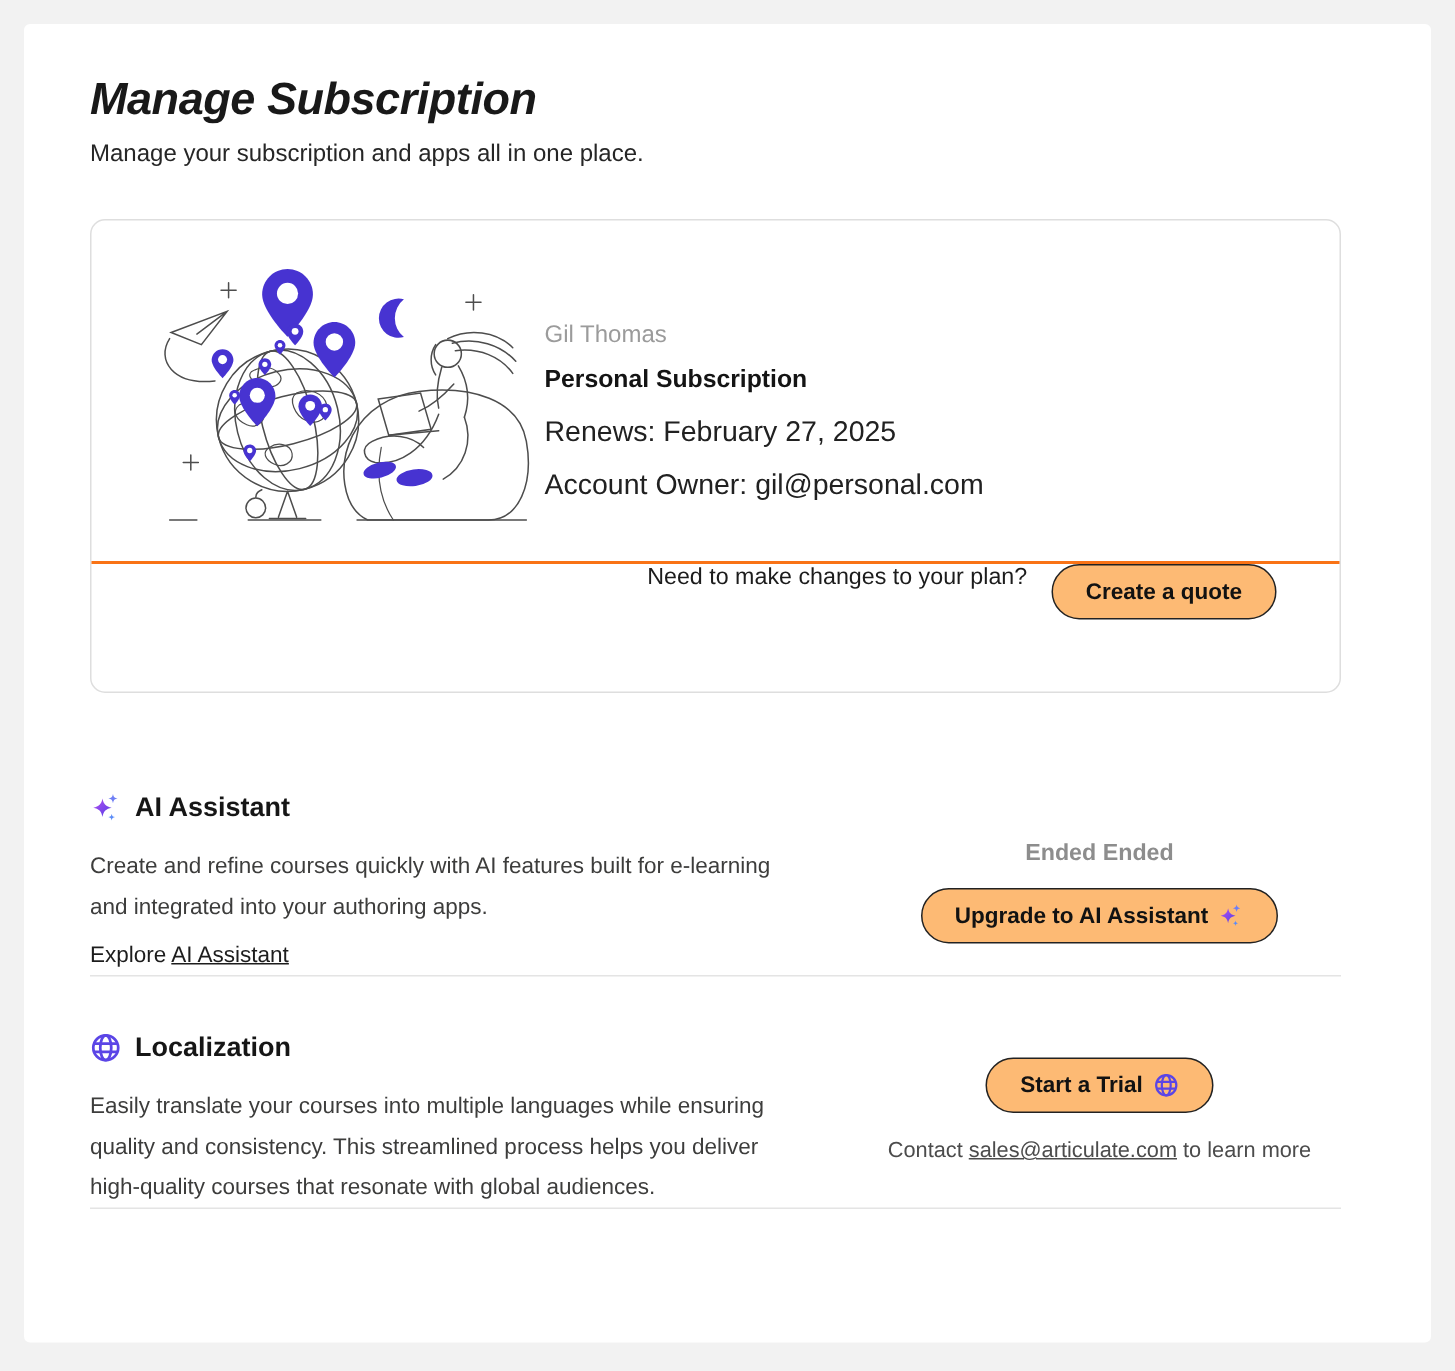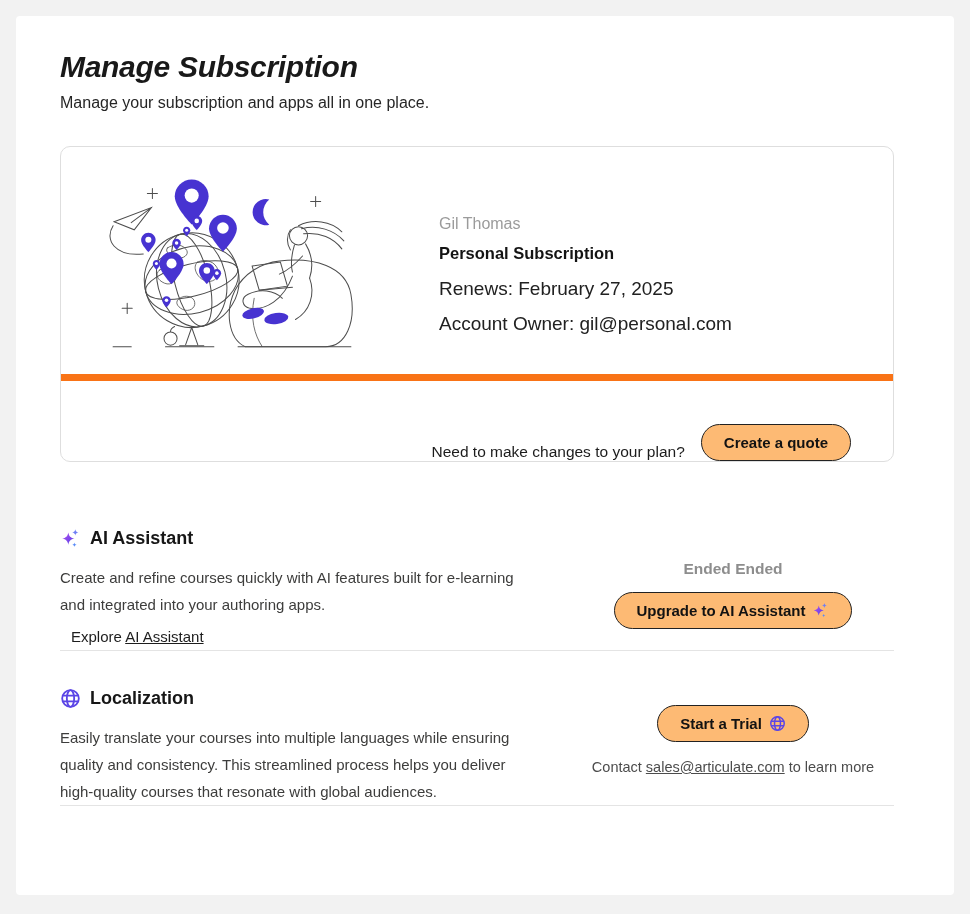--- a/index.html
+++ b/index.html
@@ -39,29 +39,29 @@
     border: 1px solid #dedede;
     border-radius: 10px;
     background: #fff;
   }
   .card-main {
     display: flex;
     height: 227px;
     padding: 18px 20px 0 40px;
   }
   .illustration { width: 262px; height: 182px; margin-top: 4px; }
-  .sub-info { margin-left: 76px; padding-top: 50px; }
+  .sub-info { padding-top: 50px; }
   .owner-name { font-size: 16px; color: #9b9b9b; margin-bottom: 11px; }
   .plan-name  { font-size: 16.5px; font-weight: 700; color: #141414; margin-bottom: 15px; }
   .info-line  { font-size: 19px; color: #212121; margin-bottom: 13px; }
   .card-footer {
-    border-top: 7px solid #f97316;
+    border-top: 2px solid #f97316;
     height: 87px;
     display: flex;
-    align-items: flex-end;
+    align-items: flex-start;
     justify-content: flex-end;
     padding-right: 42px;
   }
   .footer-q { font-size: 15.5px; color: #1c1c1c; margin-right: 16px; }
   
   .pill-btn {
     display: inline-flex;
     align-items: center;
     justify-content: center;
     gap: 7px;
@@ -90,21 +90,21 @@
     font-weight: 700;
     color: #161616;
   }
   .section-desc {
     margin: 15px 0 0;
     max-width: 470px;
     font-size: 15px;
     line-height: 27px;
     color: #3d3d3c;
   }
-  .explore-line { margin: 5px 11px 0; font-size: 15px; line-height: 27px; color: #1d1d1d; }
+  .explore-line { margin: 5px 0 0; font-size: 15px; line-height: 27px; color: #1d1d1d; }
   .section-right {
     width: 300px;
     margin-right: 11px;
     flex: none;
     text-align: center;
   }
   .sr-ai  { padding-top: 32px; }
   .sr-loc { padding-top: 17px; }
   .trial-status {
     font-size: 15.5px;

